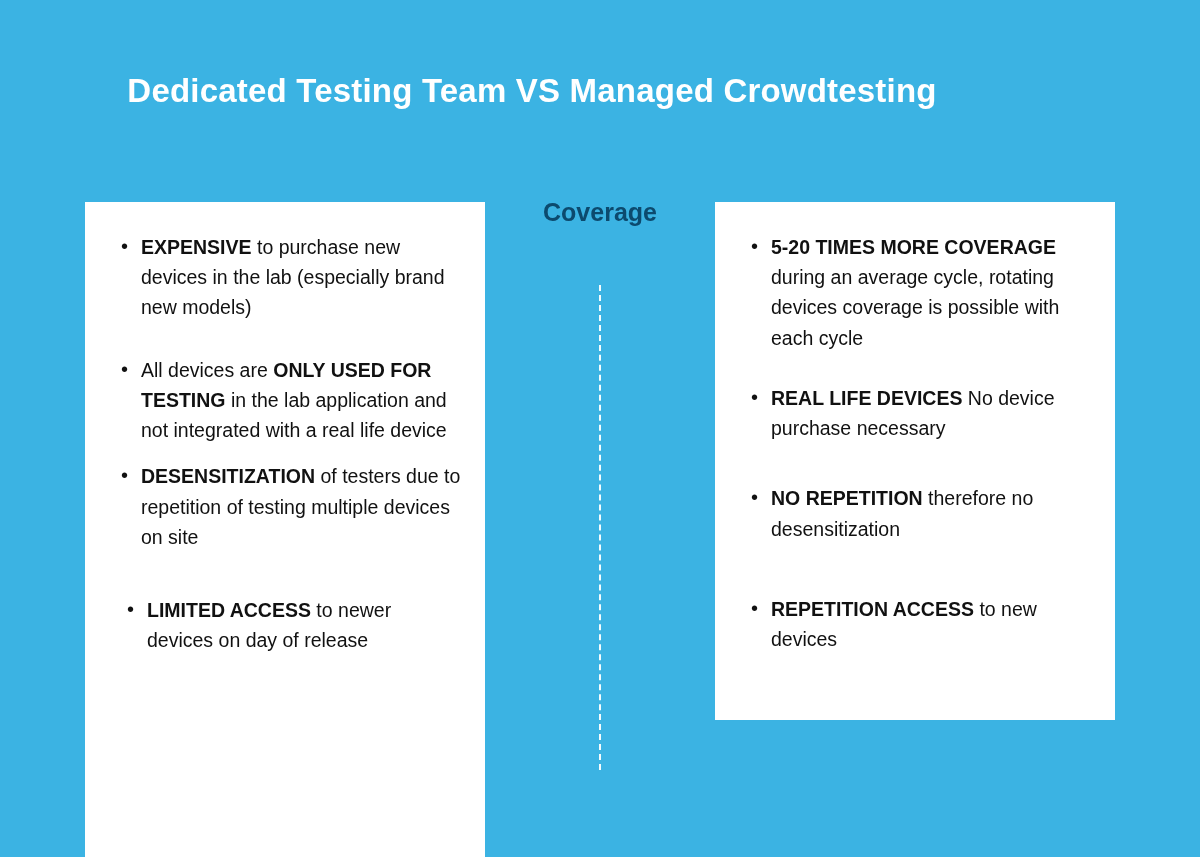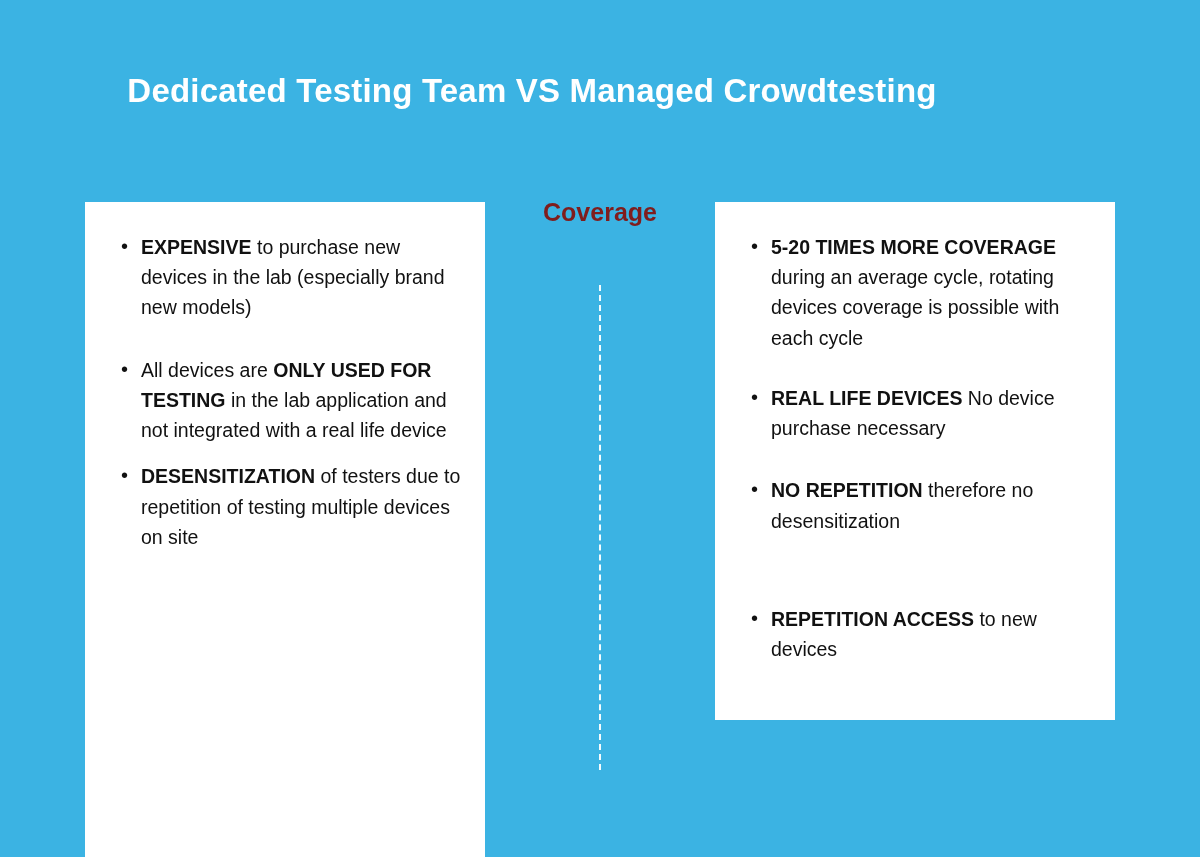--- a/index.html
+++ b/index.html
@@ -29,21 +29,21 @@
     font-size: 33px;
     font-weight: bold;
     letter-spacing: 0.2px;
   }
   .center-label {
     position: absolute;
     top: 196px;
     left: 485px;
     width: 230px;
     text-align: center;
-    color: #7f1d1d;
+    color: #0c4a6e;
     font-size: 25px;
     font-weight: bold;
     line-height: 1.32;
   }
   .divider {
     position: absolute;
     left: 599px;
     top: 285px;
     width: 0;
     height: 485px;
@@ -92,22 +92,22 @@
     font-size: 20px;
     color: #111111;
   }
   .panel-left ul.items li:nth-child(1) { margin-bottom: 32px; }
   .panel-left ul.items li:nth-child(2) { margin-bottom: 16px; }
   .panel-left ul.items li:nth-child(3) { margin-bottom: 43px; }
   .panel-left ul.items li:nth-child(4) { padding-left: 32px; }
   .panel-left ul.items li:nth-child(4)::before { left: 12px; }
 
   .panel-right ul.items li:nth-child(1) { margin-bottom: 30px; }
-  .panel-right ul.items li:nth-child(2) { margin-bottom: 32px; }
-  .panel-right ul.items li:nth-child(3) { margin-bottom: 68px; }
+  .panel-right ul.items li:nth-child(2) { margin-bottom: 40px; }
+  .panel-right ul.items li:nth-child(3) { margin-bottom: 50px; }
 
   .b {
     font-weight: bold;
   }
 </style>
 </head>
 <body>
 
 <div class="canvas">
 
@@ -123,20 +123,23 @@
     <ul class="items">
       <li>
         <span class="lead"></span><span class="b">EXPENSIVE</span><span> to purchase new devices in the lab (especially brand new models)</span>
       </li>
       <li>
         <span class="lead">All devices are </span><span class="b">ONLY USED FOR TESTING</span><span> in the lab application and not integrated with a real life device</span>
       </li>
       <li>
         <span class="lead"></span><span class="b">DESENSITIZATION</span><span> of testers due to repetition of testing multiple devices on site</span>
       </li>
+      <li>
+        <span class="lead"></span><span class="b">LIMITED ACCESS</span><span> to newer devices on day of release</span>
+      </li>
     </ul>
   </div>
 
   <div class="panel panel-right">
     <ul class="items">
       <li>
         <span class="lead"></span><span class="b">5-20 TIMES MORE COVERAGE</span><span> during an average cycle, rotating devices coverage is possible with each cycle</span>
       </li>
       <li>
         <span class="lead"></span><span class="b">REAL LIFE DEVICES</span><span> No device purchase necessary</span>

